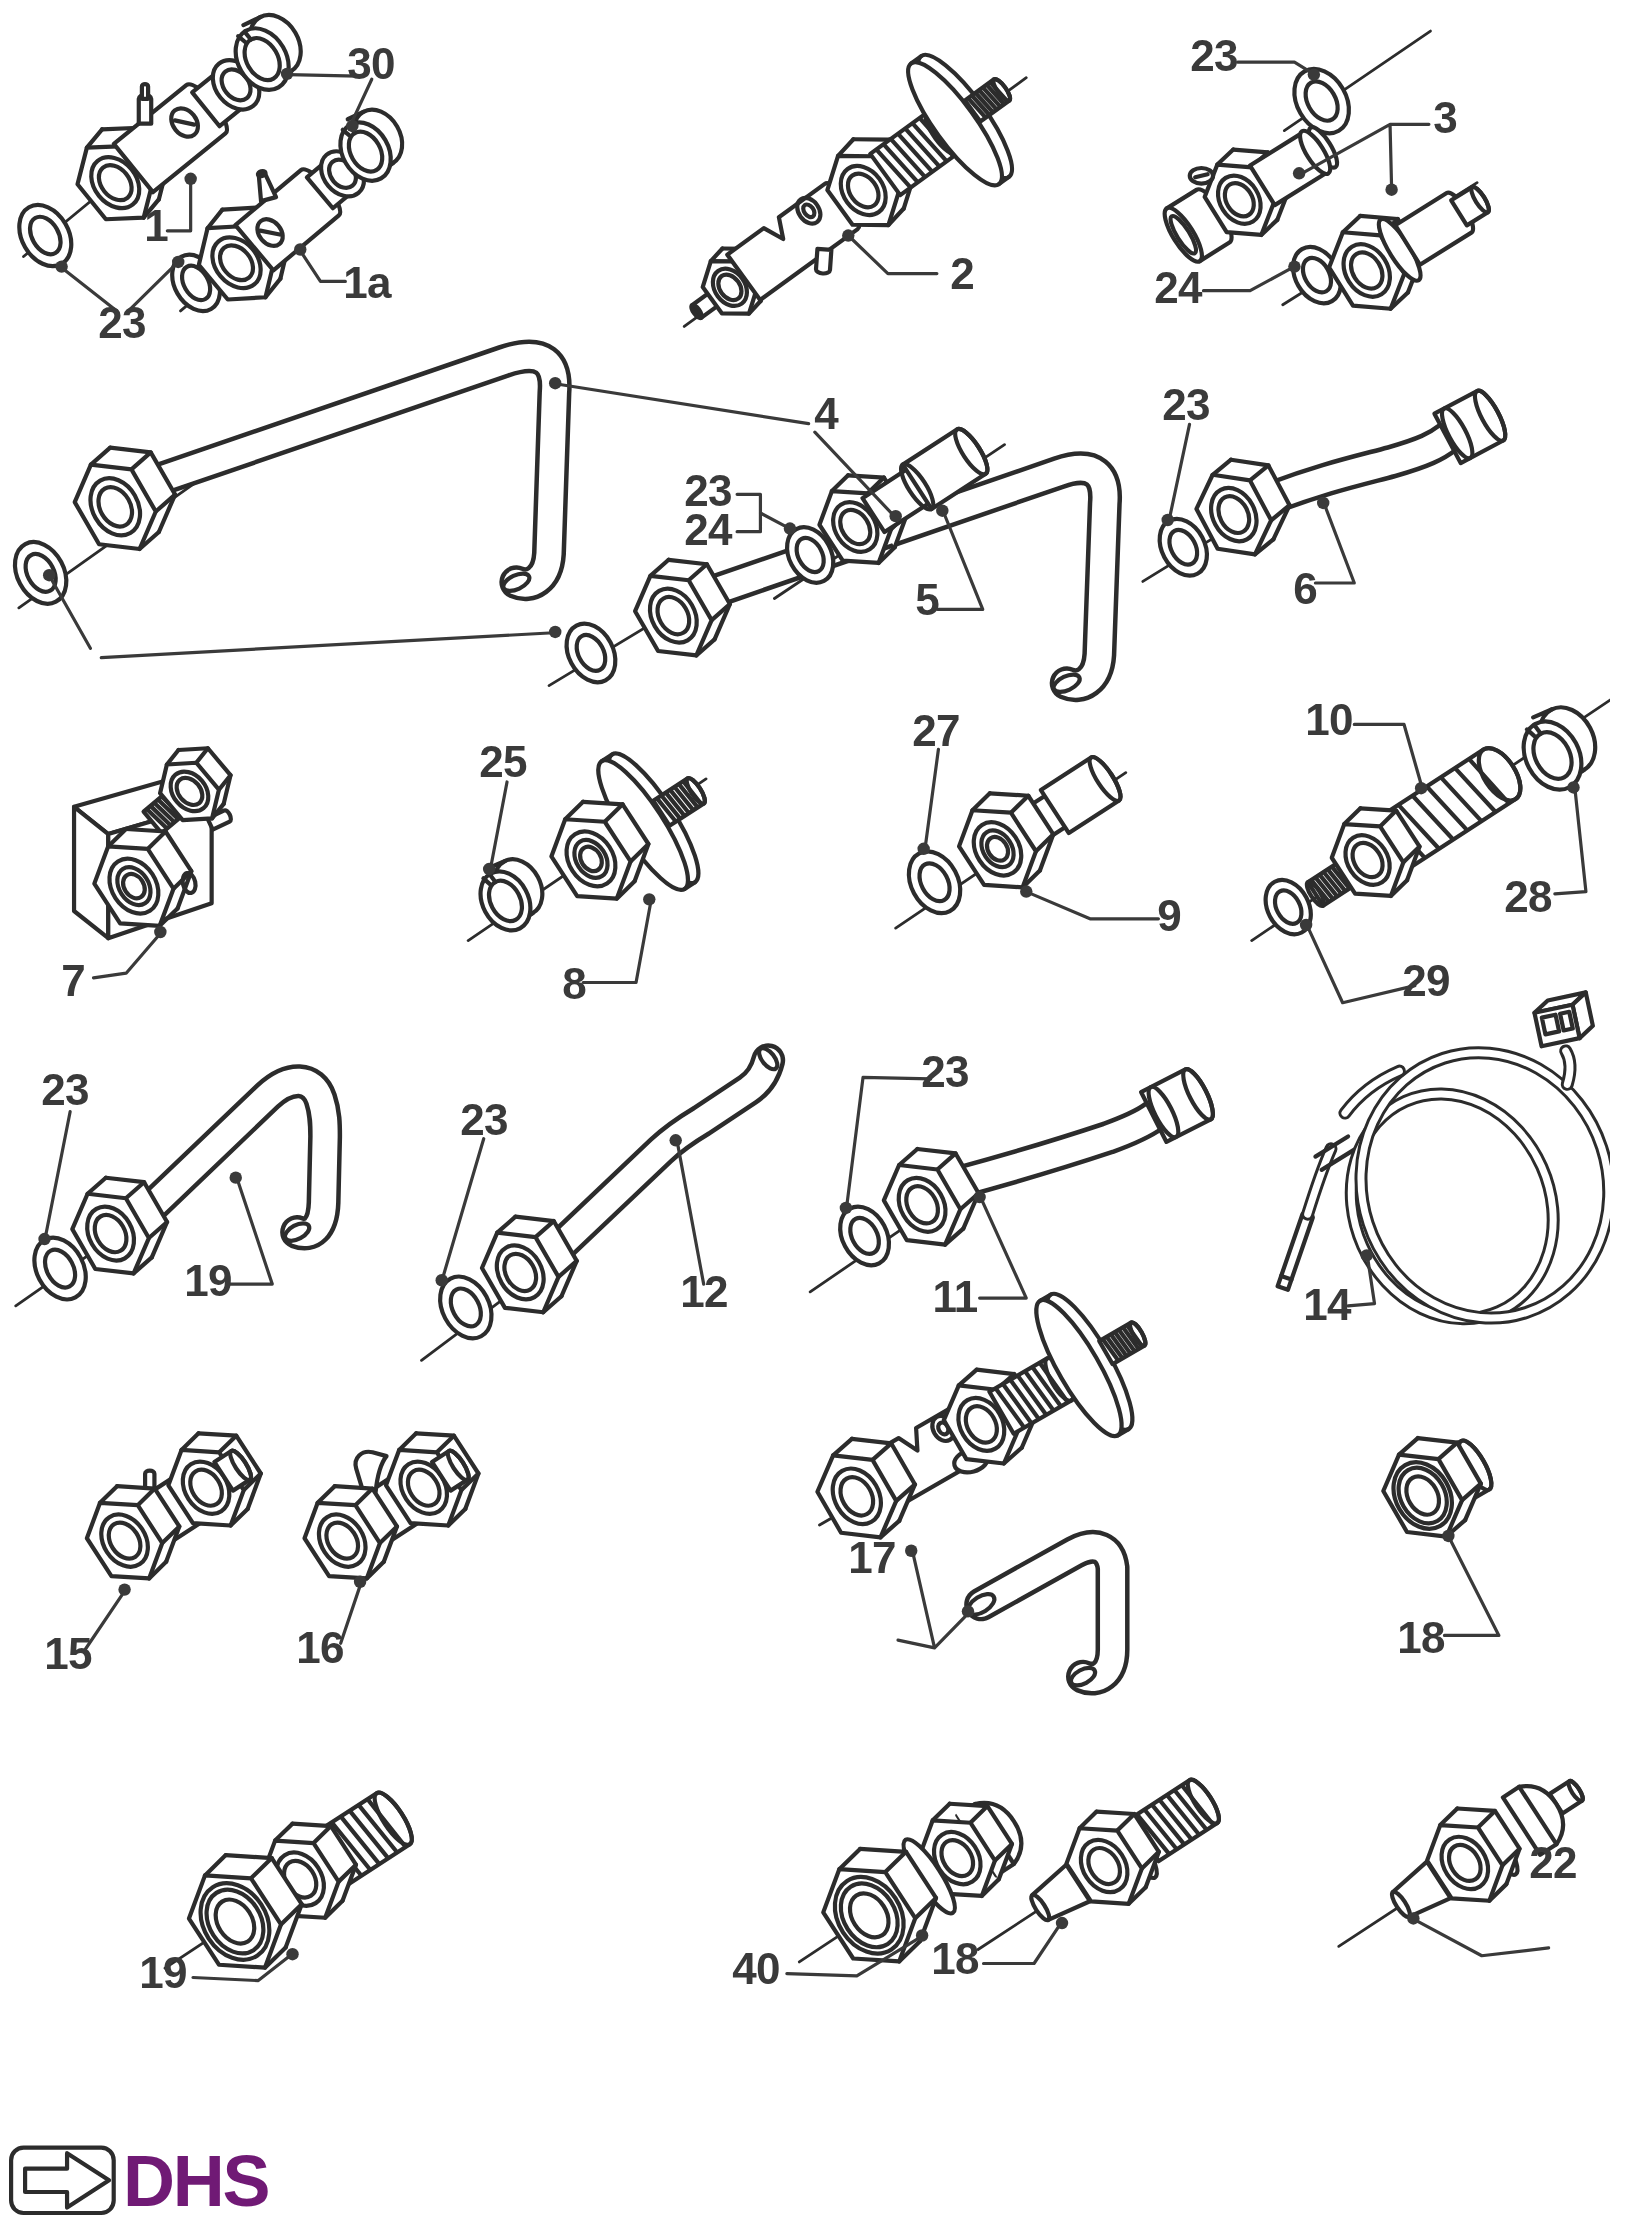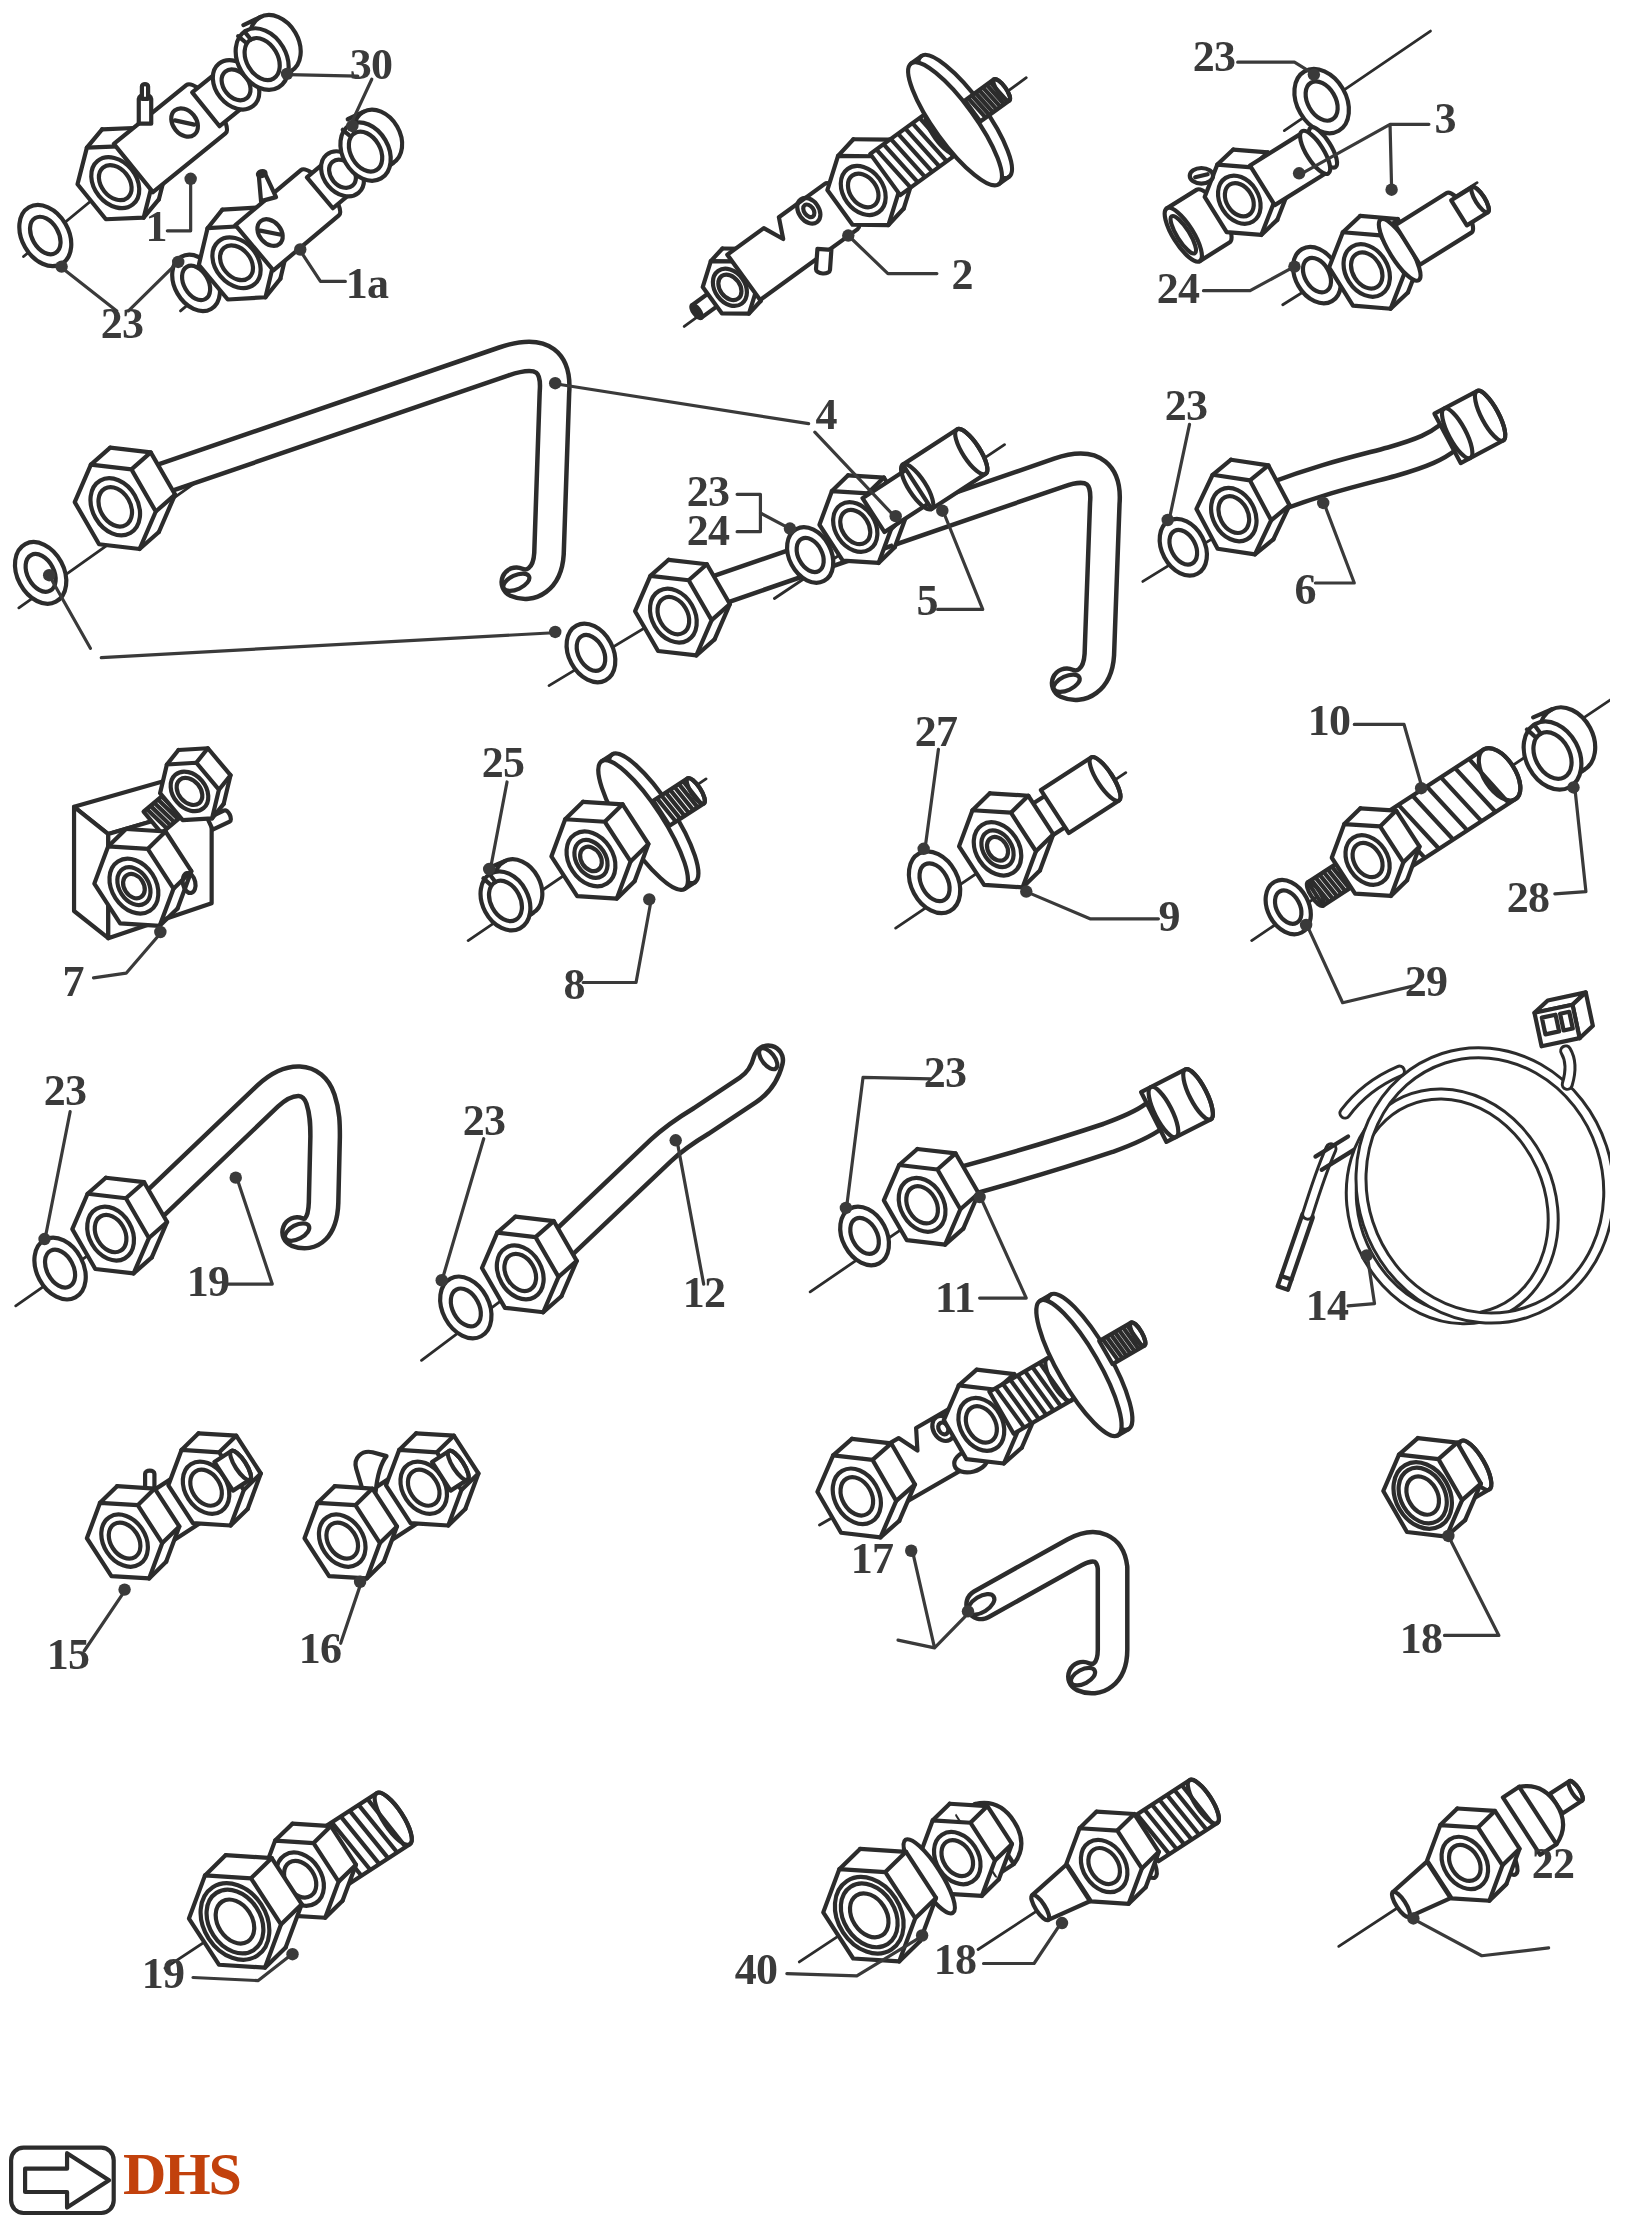--- a/index.html
+++ b/index.html
@@ -1,31 +1,31 @@
 <!DOCTYPE html>
 <html style="font-size:12.4px"><head>
 <meta charset="utf-8">
 <style>
   html,body{margin:0;padding:0;background:#ffffff;}
   #page{position:relative;width:1610px;height:2227px;background:#ffffff;overflow:hidden;
-        font-family:Liberation Serif, serif;border-radius:24px;}
+        font-family:Liberation Sans, sans-serif;border-radius:24px;}
   #art{position:absolute;left:0;top:0;}
   
   #art *{fill:none;stroke:#2c2c2c;stroke-width:4.2;stroke-linecap:round;stroke-linejoin:round;vector-effect:non-scaling-stroke;}
   #art .w{fill:#ffffff;}
   #art .ax{stroke-width:2.8;}
   #art .to{stroke-width:34;fill:none;}
   #art .ti{stroke:#ffffff;stroke-width:25;fill:none;}
   #art .co{stroke-width:13;fill:none;}
   #art .ci{stroke:#ffffff;stroke-width:7;fill:none;}
   #art .ld{stroke:#3a3a3a;stroke-width:3.2;fill:none;}
   #art .dot{fill:#3a3a3a;stroke:none;}
   .callout{position:absolute;transform:translate(-50%,-50%);color:#3a3a3a;
            font-size:44px;font-weight:700;letter-spacing:-0.8px;white-space:nowrap;}
-  #logo-text{position:absolute;left:123px;top:2140px;color:#c2410c;font-size:60px;
+  #logo-text{position:absolute;left:123px;top:2140px;color:#701a75;font-size:72px;
              font-weight:900;letter-spacing:-2.3px;text-align:center;}
 </style>
 </head>
 <body>
 
 <div id="page">
 
 <svg id="art" width="1646" height="2227" viewBox="0 0 2117 2865">
   <defs>
     <g id="sym-washer">

